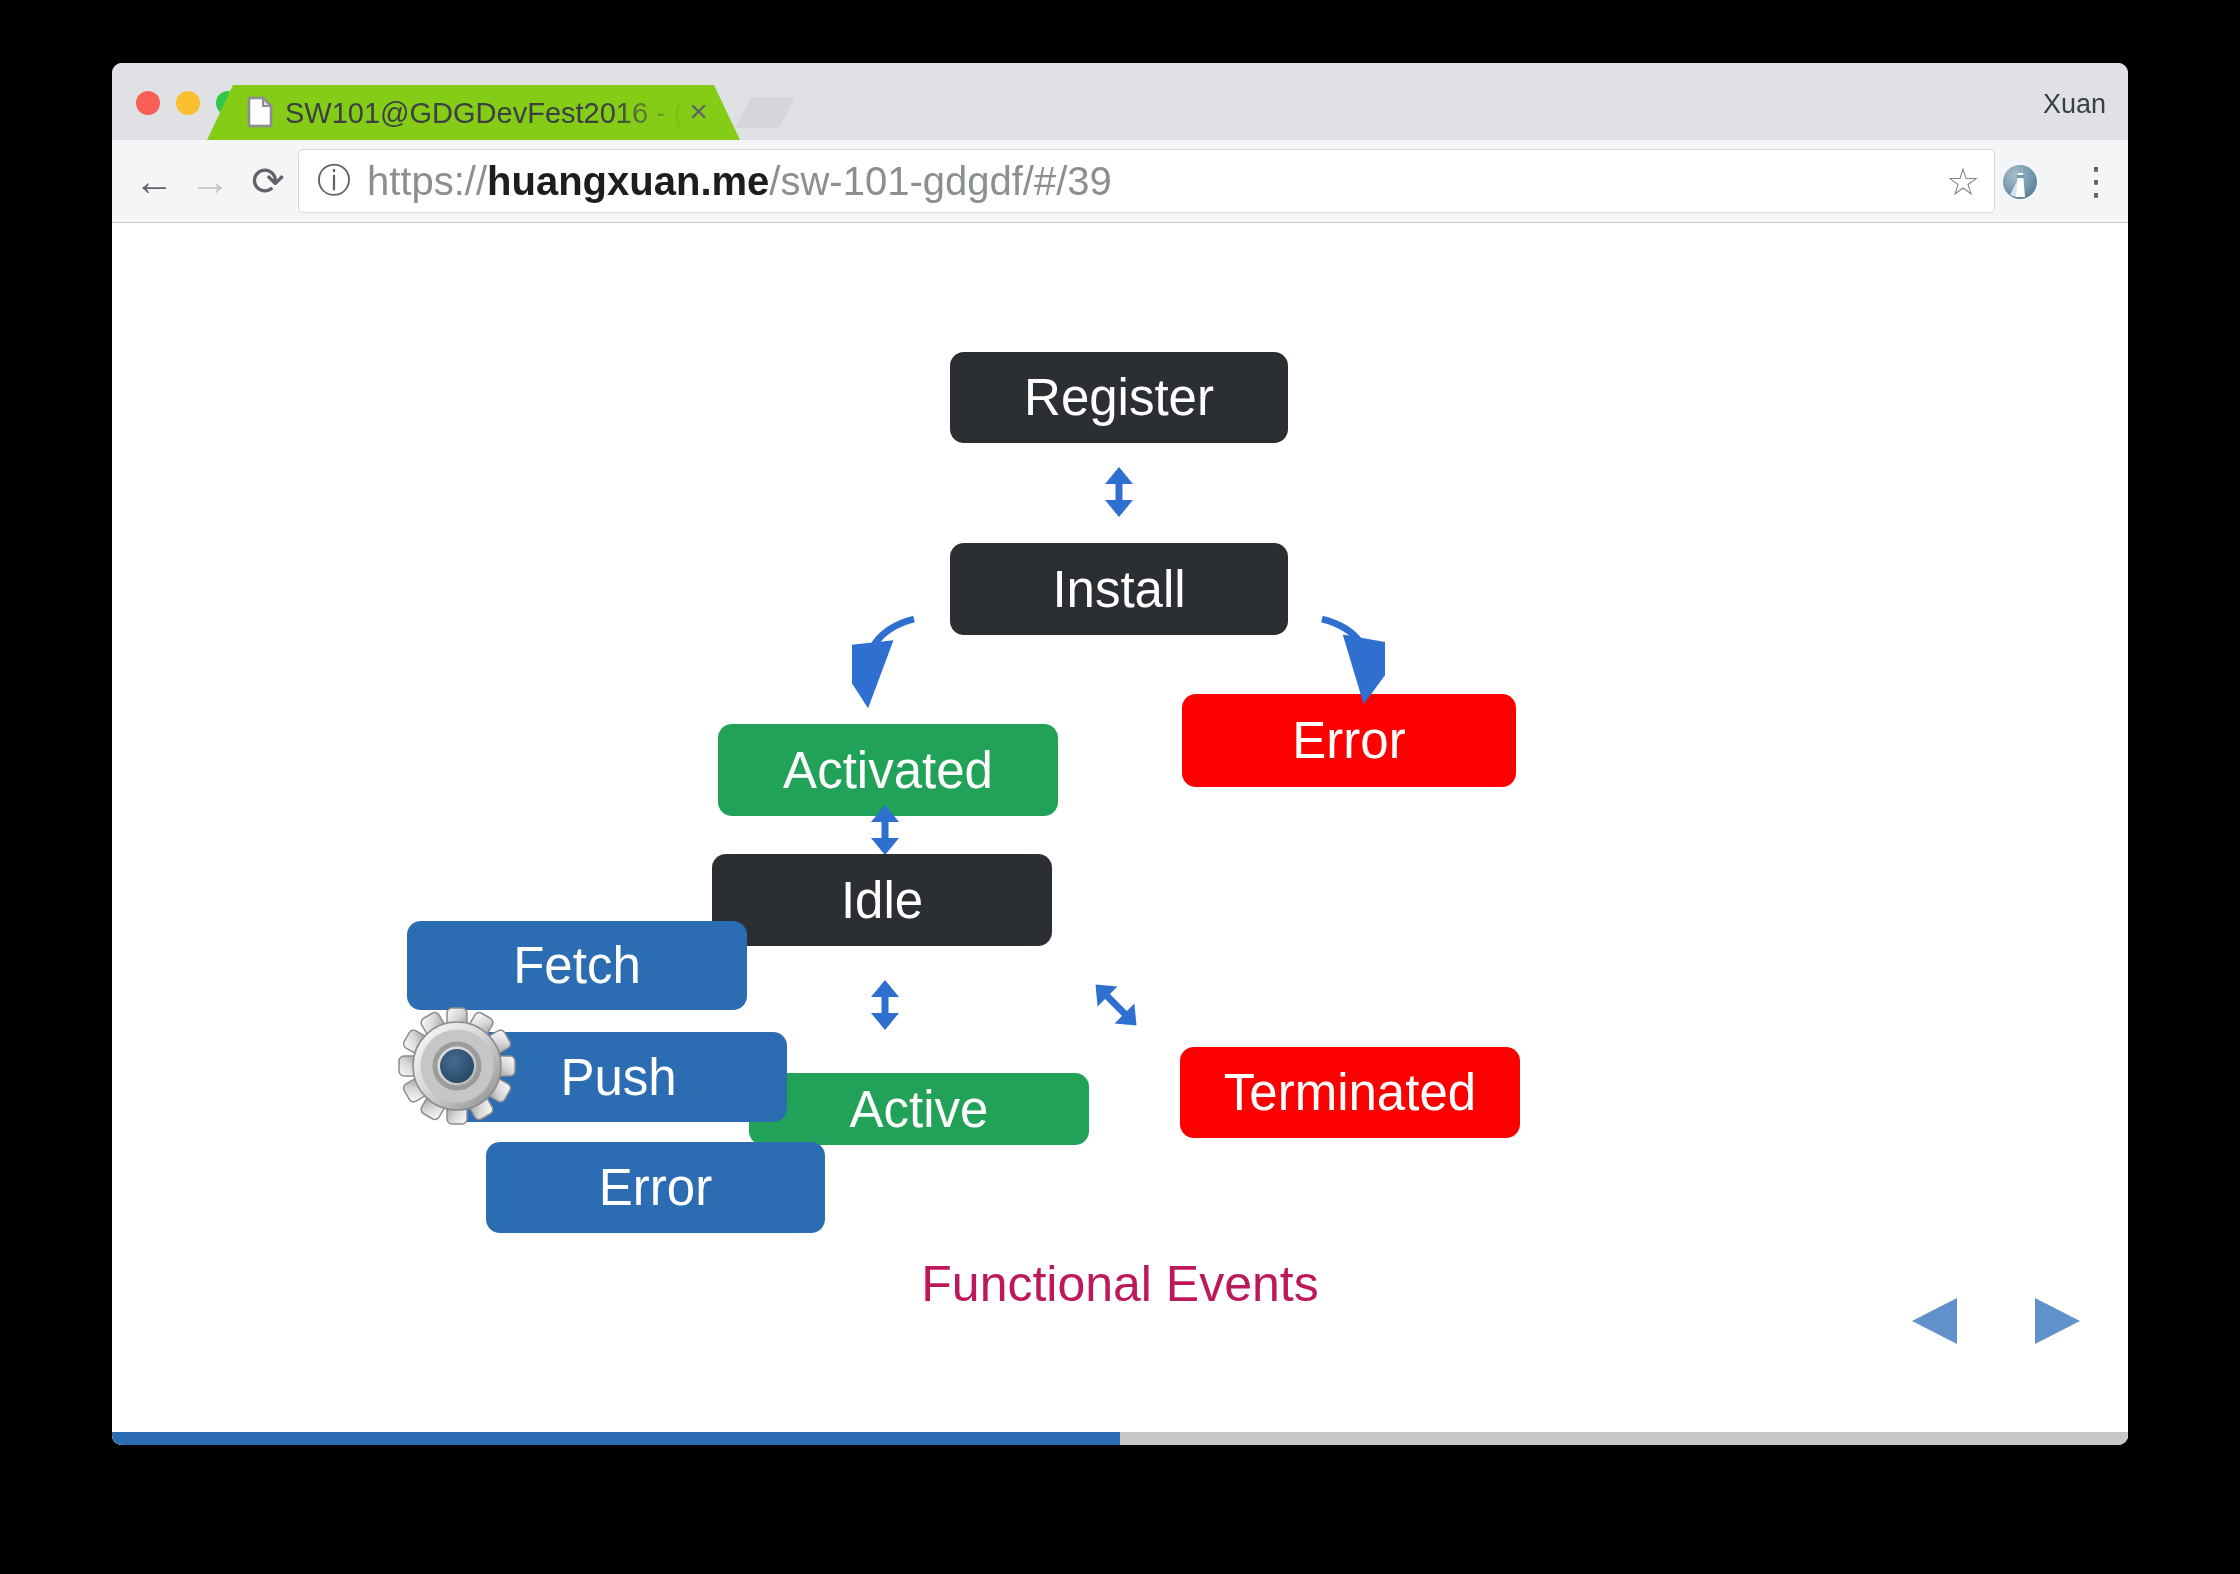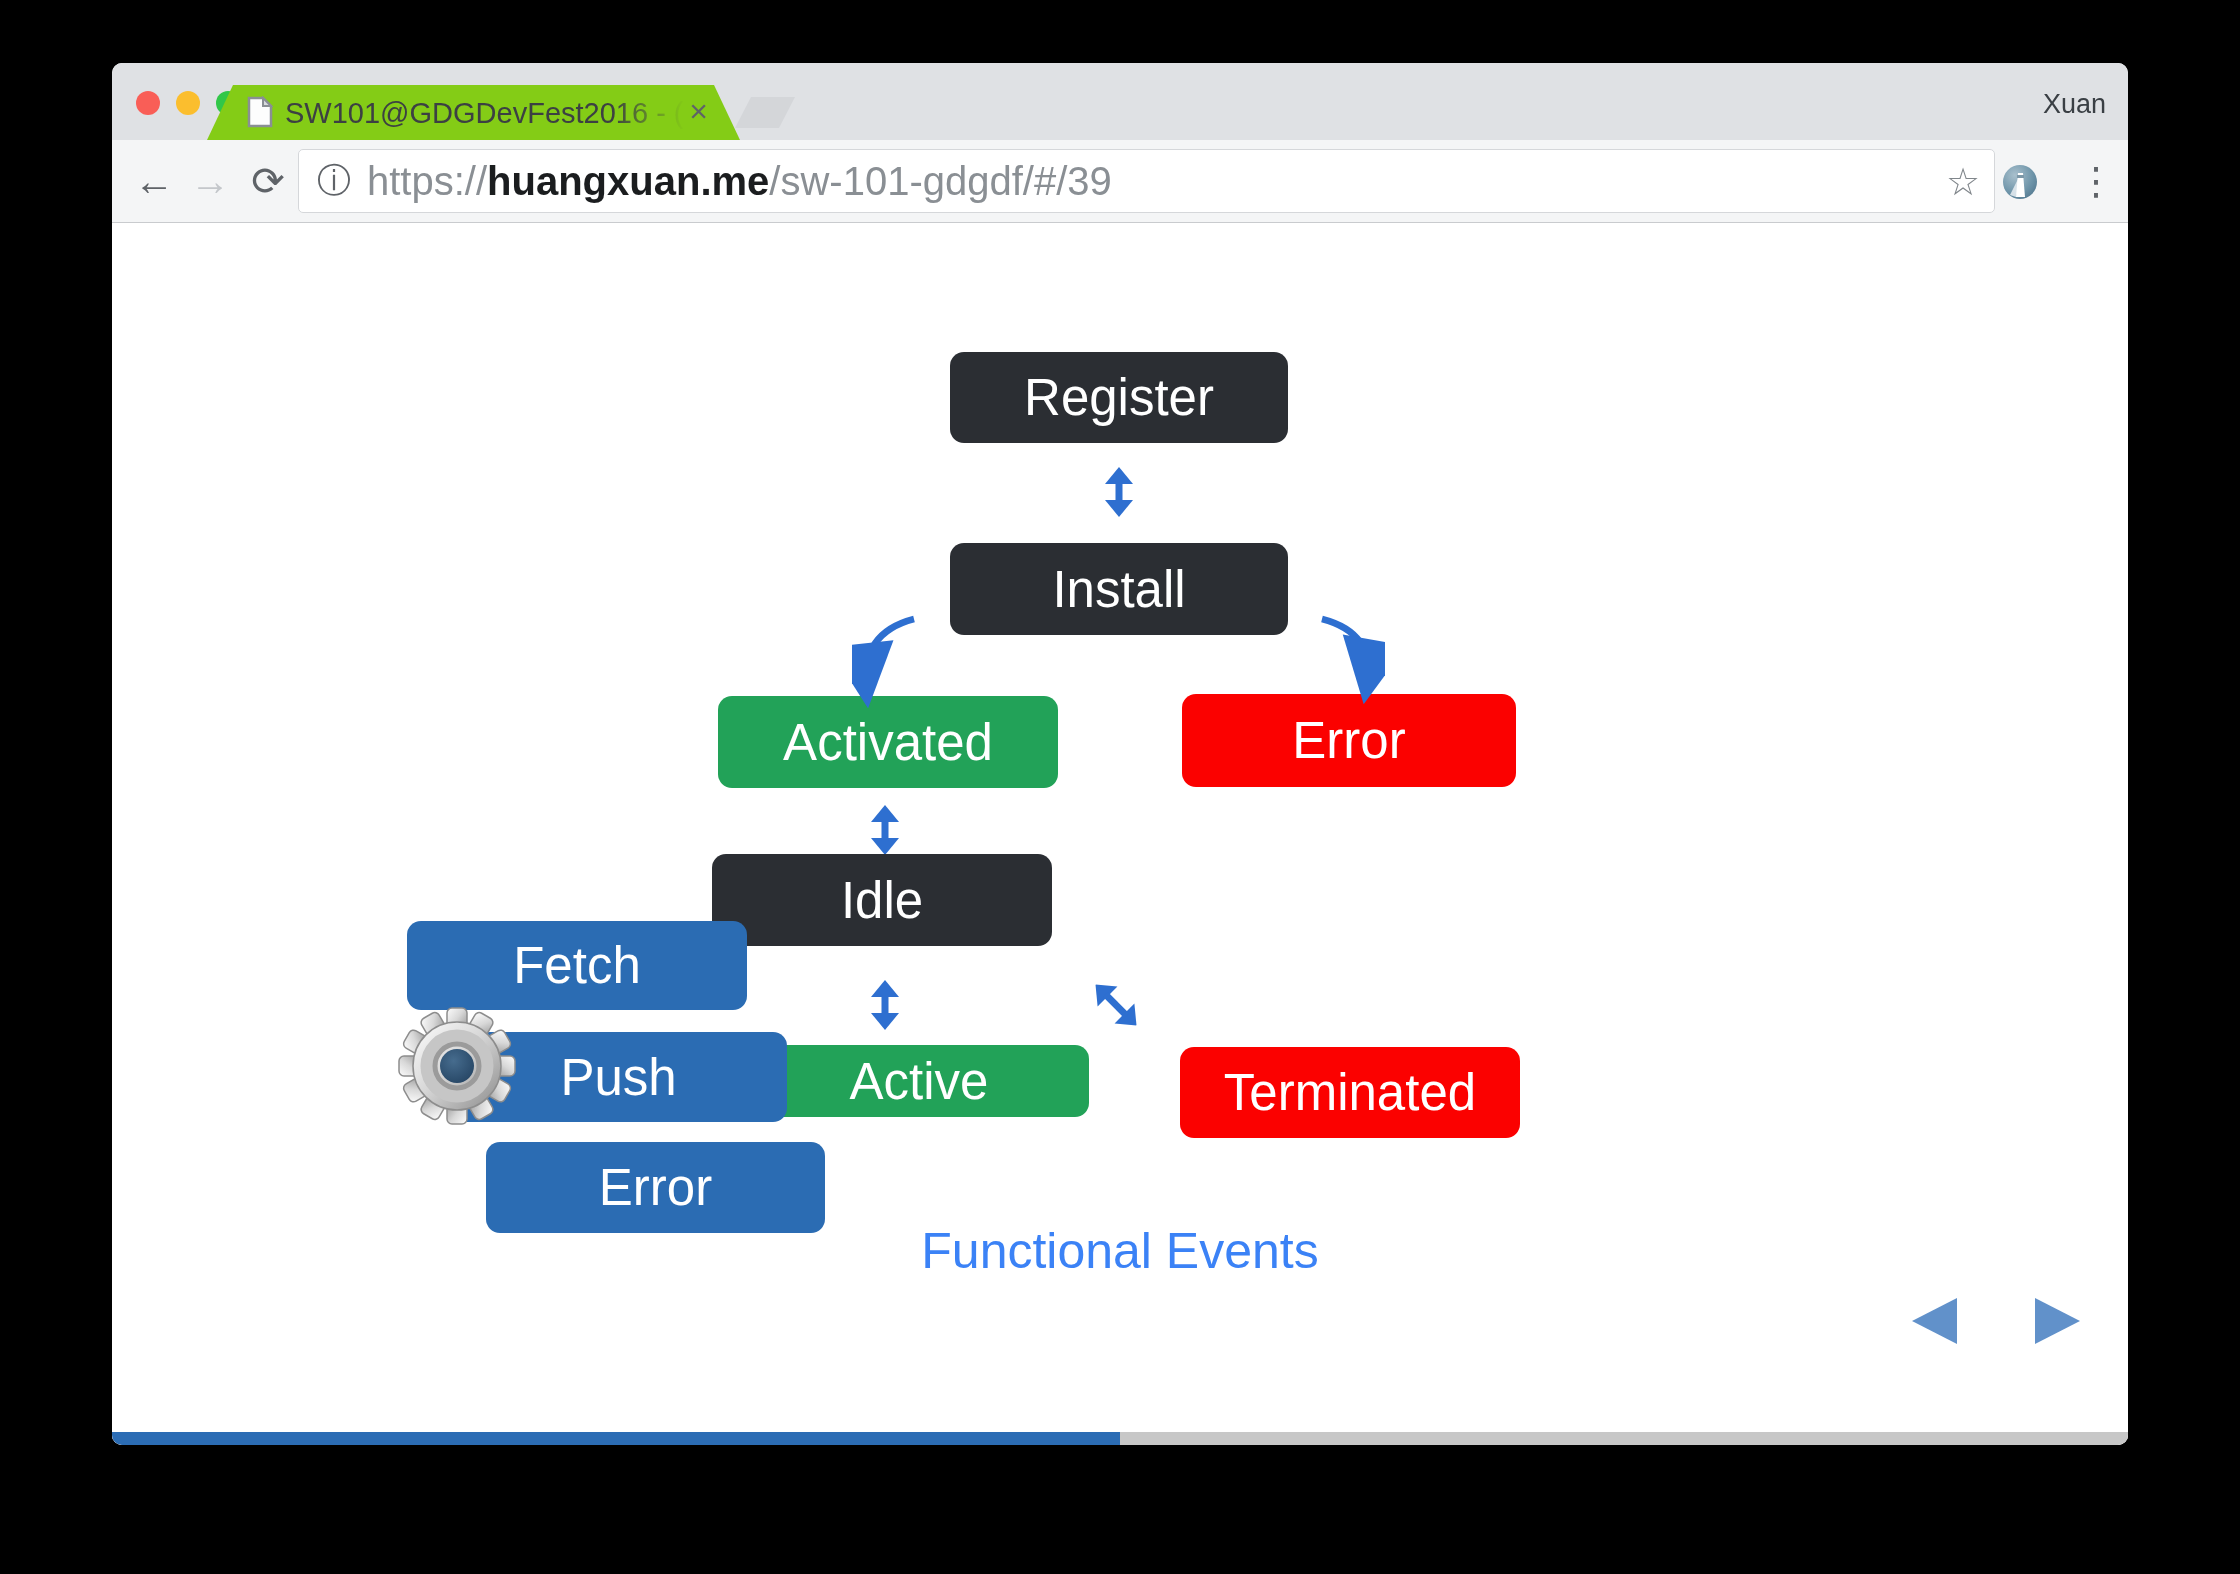--- a/index.html
+++ b/index.html
@@ -34,24 +34,24 @@
   .info-ic{font-size:34px;color:#5f6368;margin:0 16px 0 18px;}
   .url{font-size:40px;white-space:nowrap;}
   .url .dim{color:#8a8f94;} .url .host{color:#1b1d1f;font-weight:bold;}
   .star{position:absolute;right:14px;top:10px;font-size:38px;color:#80868b;}
   .ext-icon{position:absolute;left:1890px;top:24px;}
   .menu-dots{position:absolute;left:1965px;top:22px;font-size:38px;color:#5f6368;line-height:38px;}
   
   .content{position:absolute;left:0;top:160px;width:2016px;height:1222px;background:#fff;}
   .node{position:absolute;border-radius:14px;color:#fff;display:flex;align-items:center;
     justify-content:center;font-size:51px;}
-  .nd{background:#2b2e33;} .ng{background:#22a258;} .nr{background:#fb0100;} .nb{background:#2b6cb3;}
+  .nd{background:#2b2e33;} .ng{background:#22a258;margin-top:28px;} .nr{background:#fb0100;} .nb{background:#2b6cb3;}
   .varrow{position:absolute;}
-  .caption{position:absolute;left:0;top:999px;width:100%;text-align:center;
-    font-size:50px;color:#3b82f6;}
+  .caption{position:absolute;left:0;top:1032px;width:100%;text-align:center;
+    font-size:50px;color:#be185d;}
   .tri{position:absolute;width:0;height:0;border-top:23px solid transparent;
     border-bottom:23px solid transparent;}
   .tri.left{border-right:45px solid #6191ca;}
   .tri.right{border-left:45px solid #6191ca;}
   .progress-track{position:absolute;left:0;bottom:0;width:100%;height:13px;background:#c7c7c7;}
   .progress-fill{position:absolute;left:0;bottom:0;height:13px;background:#2b6cb4;}
   .gear{position:absolute;left:285px;top:783px;width:120px;height:120px;}
 </style>
 </head>
 <body>

